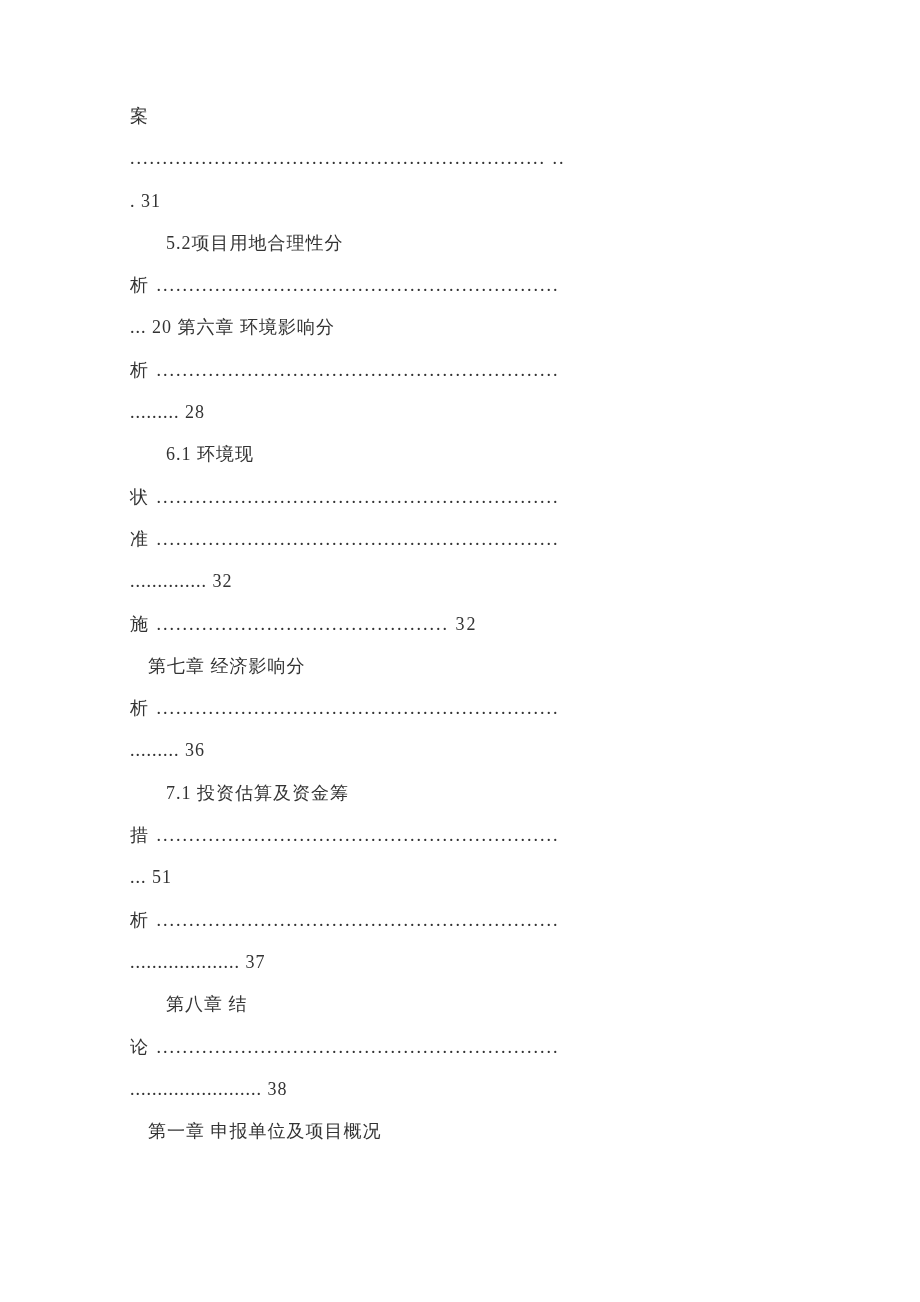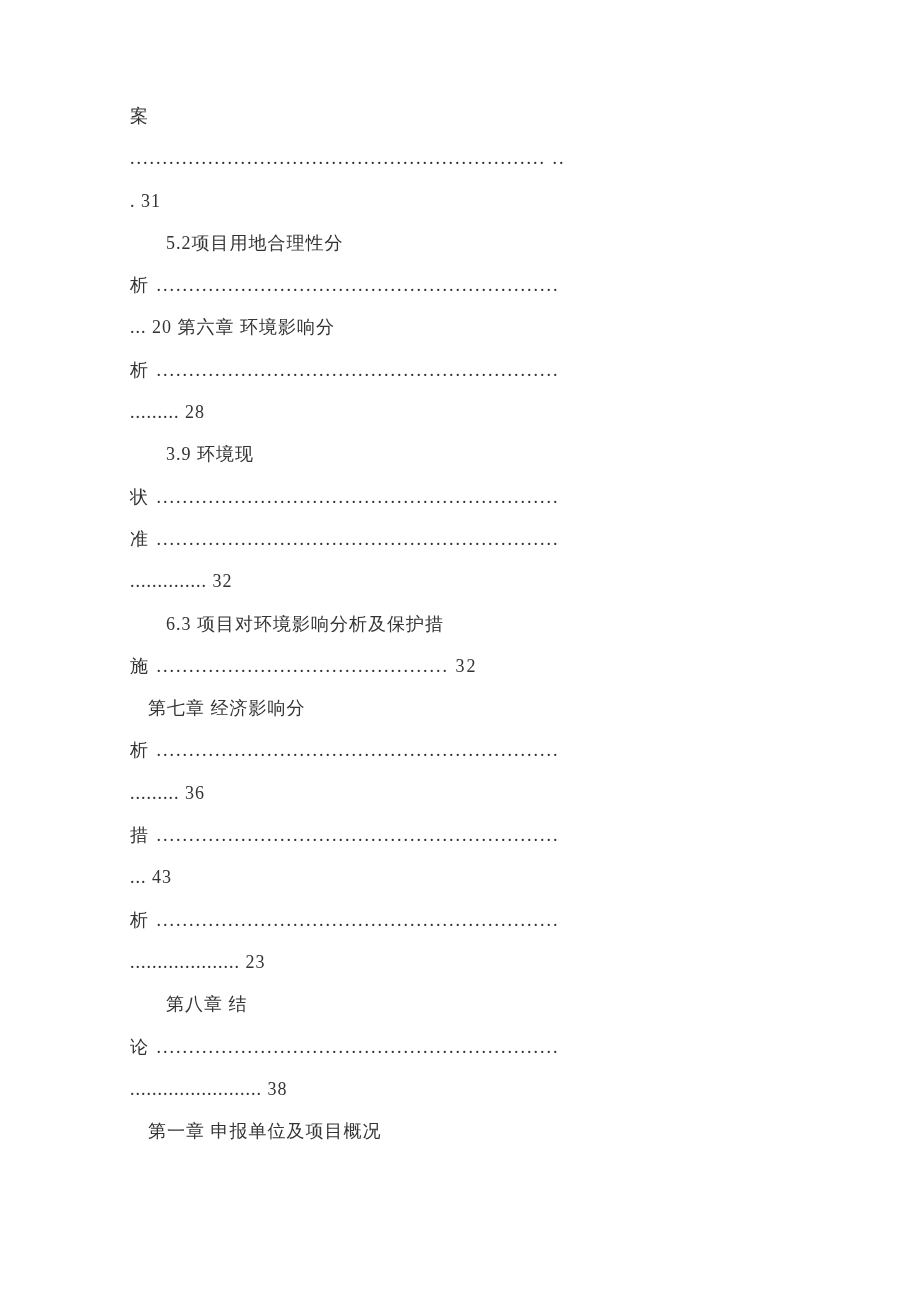--- a/index.html
+++ b/index.html
@@ -40,37 +40,37 @@
   <div class="dots"> ................................................................ ..</div>
   <div>. 31</div>
 
   <div class="indent-2">5.2项目用地合理性分</div>
   <div class="dots">析 ..............................................................</div>
   <div>... 20 第六章 环境影响分</div>
 
   <div class="dots">析 ..............................................................</div>
   <div>......... 28</div>
 
-  <div class="indent-2">3.9 环境现</div>
+  <div class="indent-2">6.1 环境现</div>
   <div class="dots">状 ..............................................................</div>
 
   <div class="dots">准 ..............................................................</div>
   <div> .............. 32</div>
 
-  <div class="indent-2">6.3 项目对环境影响分析及保护措</div>
   <div class="dots">施 ............................................. 32</div>
 
   <div class="indent-1">第七章 经济影响分</div>
   <div class="dots">析 ..............................................................</div>
   <div>......... 36</div>
 
+  <div class="indent-2">7.1 投资估算及资金筹</div>
   <div class="dots">措 ..............................................................</div>
-  <div>... 43</div>
+  <div>... 51</div>
 
   <div class="dots">析 ..............................................................</div>
-  <div> .................... 23</div>
+  <div> .................... 37</div>
 
   <div class="indent-2">第八章 结</div>
   <div class="dots">论 ..............................................................</div>
   <div>........................ 38</div>
 
   <div class="indent-1">第一章 申报单位及项目概况</div>
 </div>
 
 </body></html>

